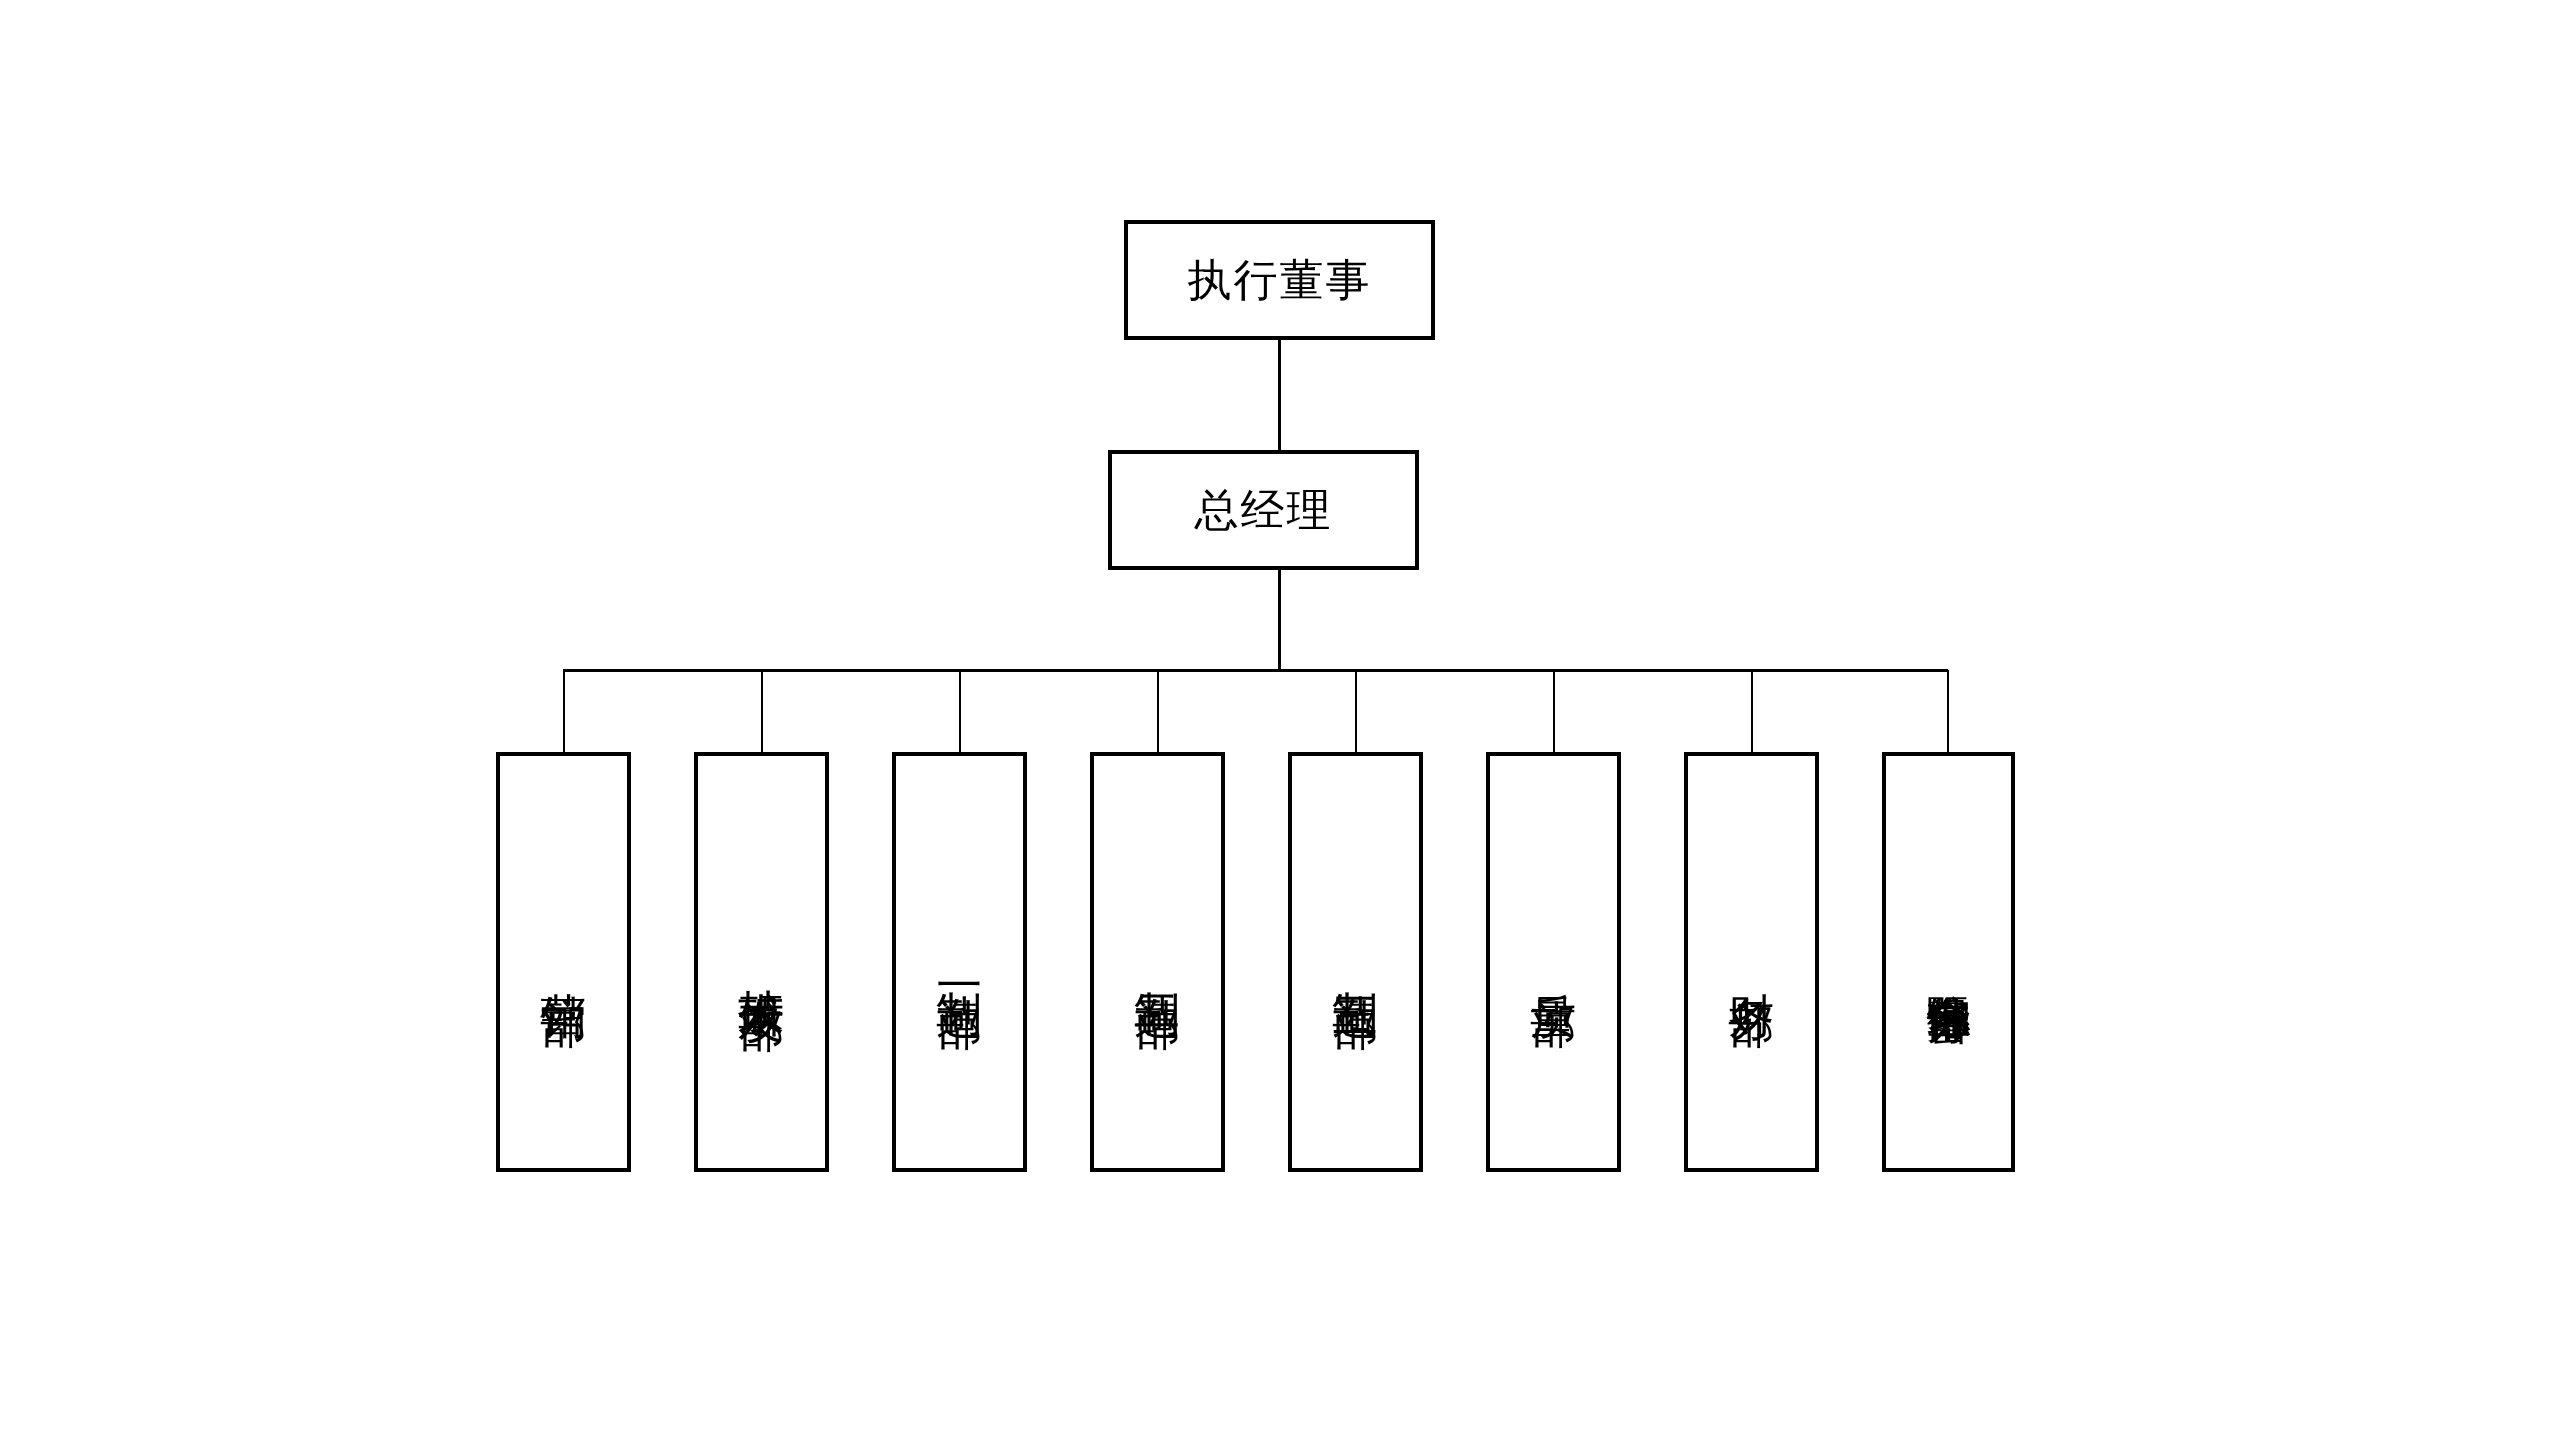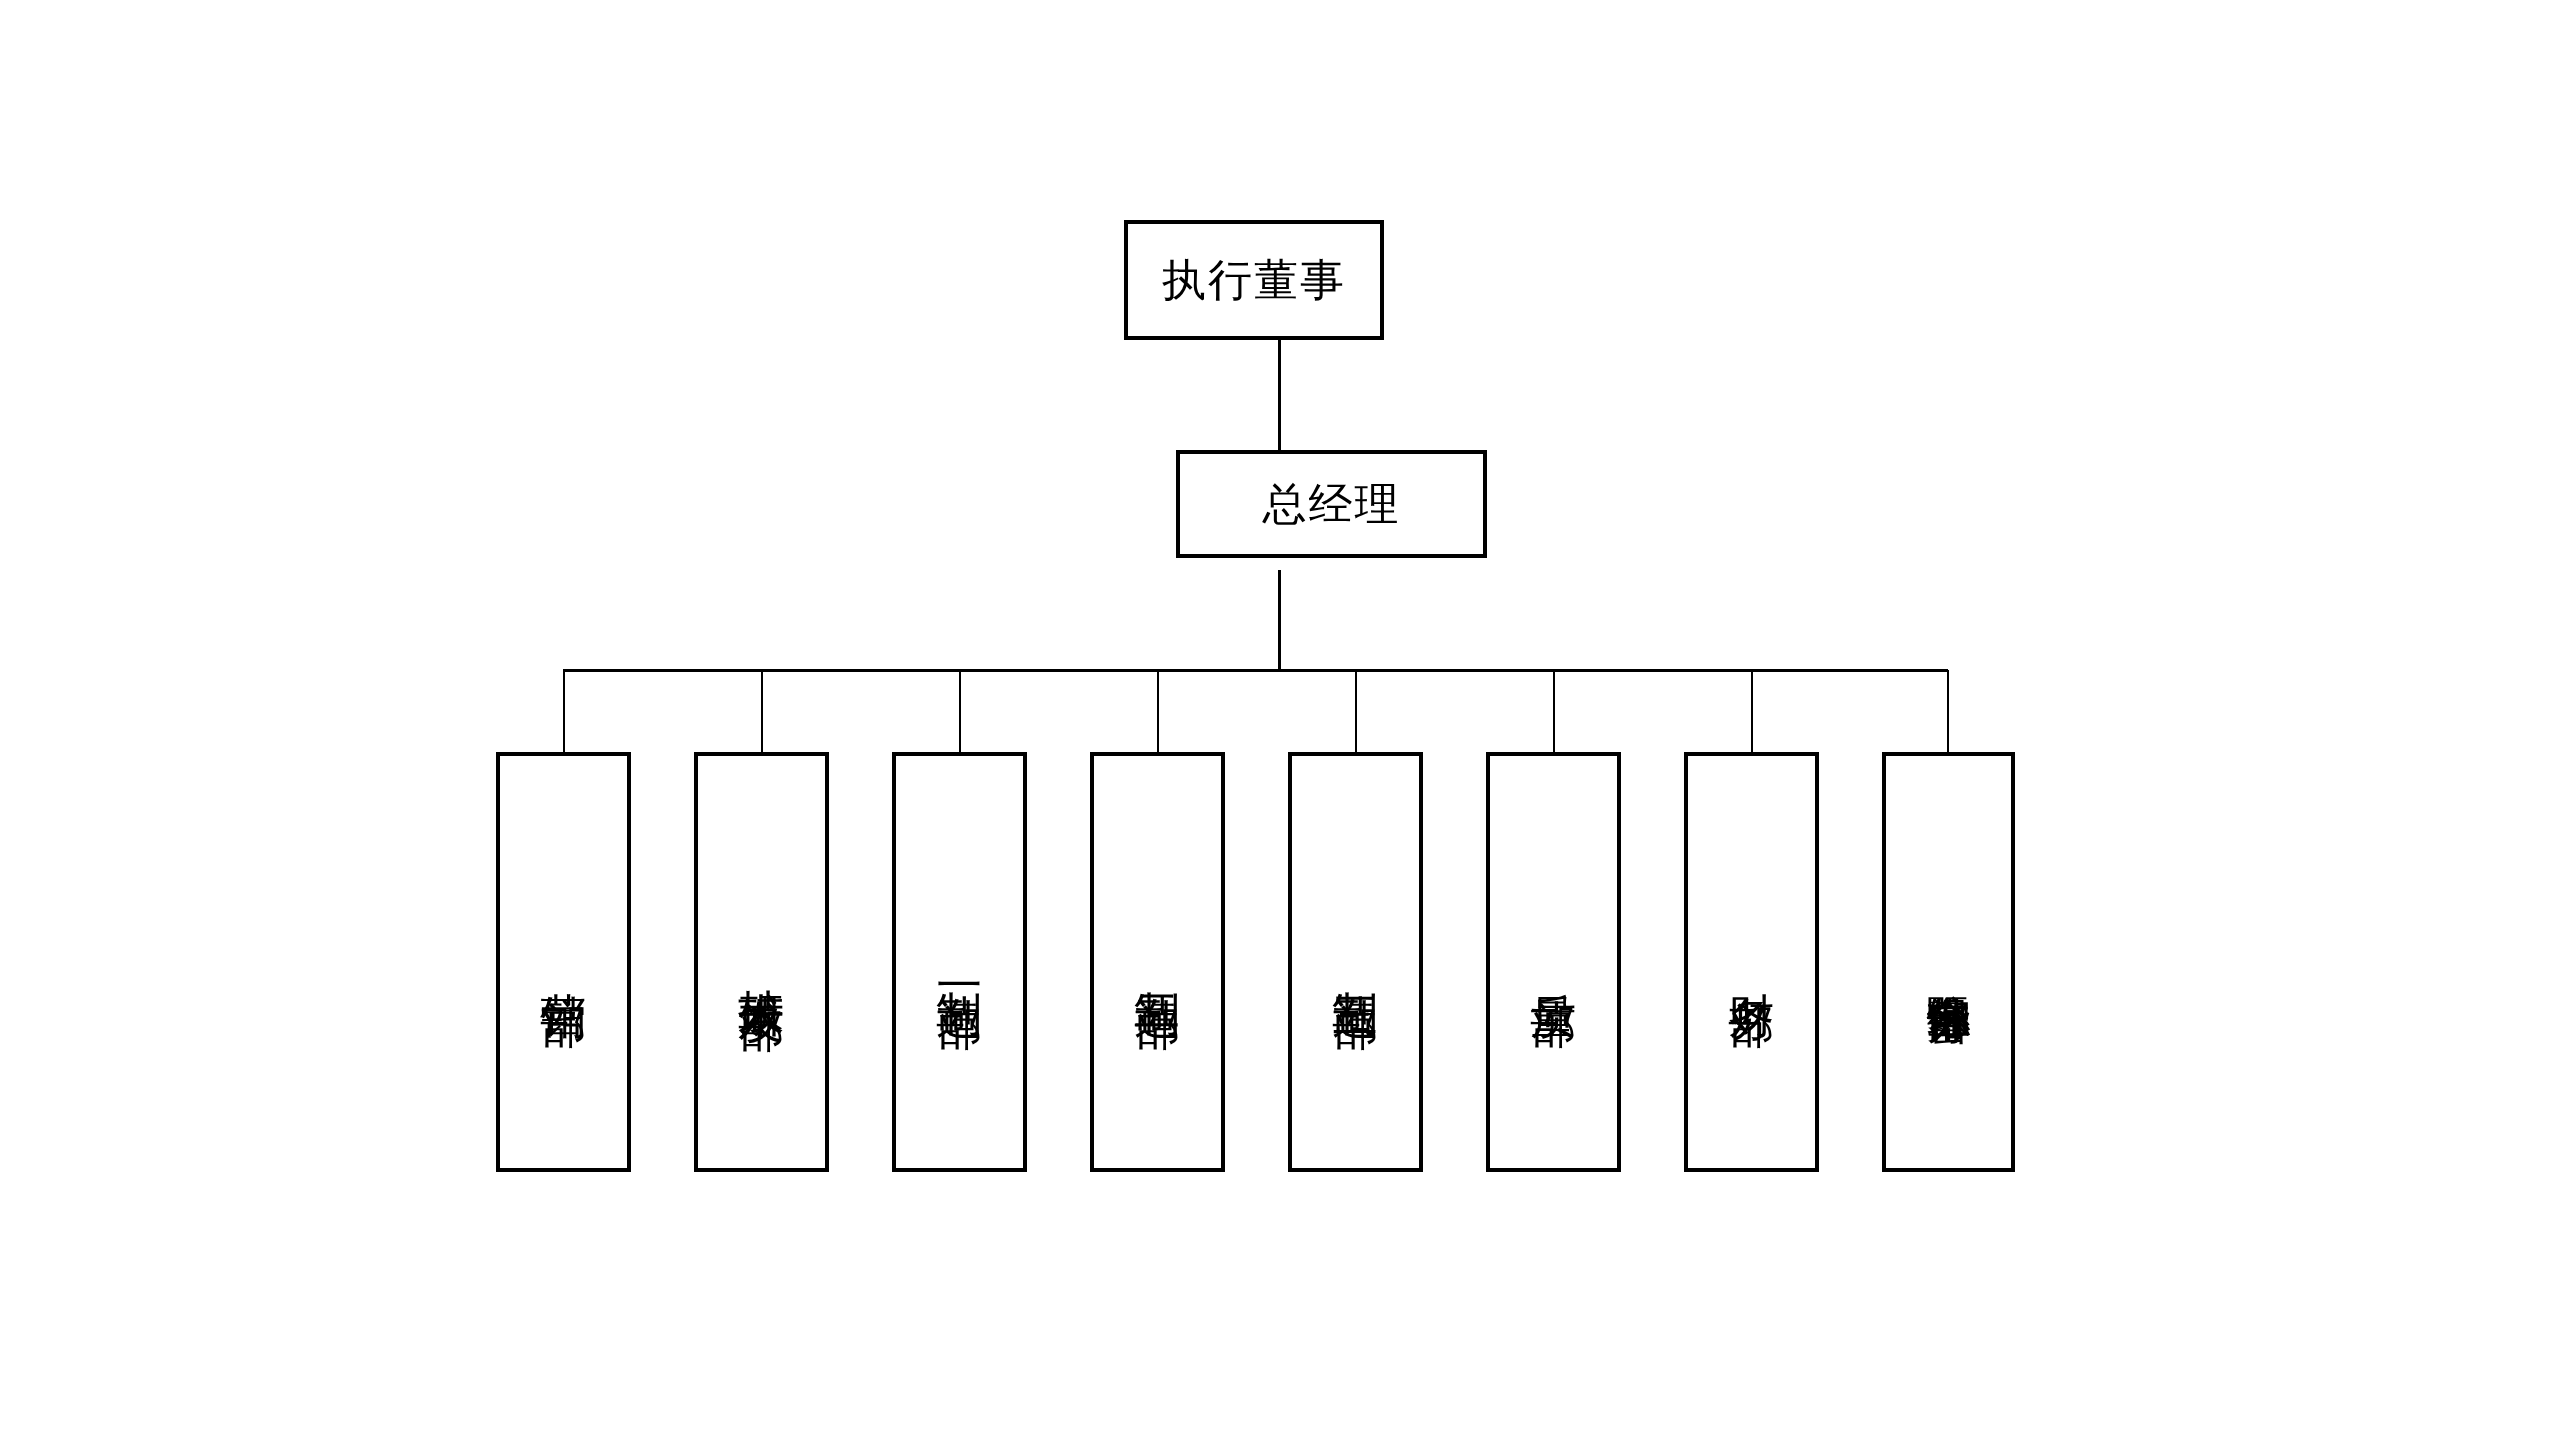--- a/index.html
+++ b/index.html
@@ -25,28 +25,28 @@
     box-sizing: border-box;
     background: #ffffff;
     border: 4px solid #000000;
     display: flex;
     align-items: center;
     justify-content: center;
   }
   .node.exec {
     left: 1124px;
     top: 220px;
-    width: 260px;
+    width: 311px;
     height: 120px;
   }
   .node.gm {
-    left: 1176px;
+    left: 1108px;
     top: 450px;
     width: 311px;
-    height: 108px;
+    height: 120px;
   }
   .node-label-h {
     font-size: 44px;
     line-height: 1;
     color: #000000;
     letter-spacing: 2px;
     white-space: nowrap;
   }
 
   .dept {

